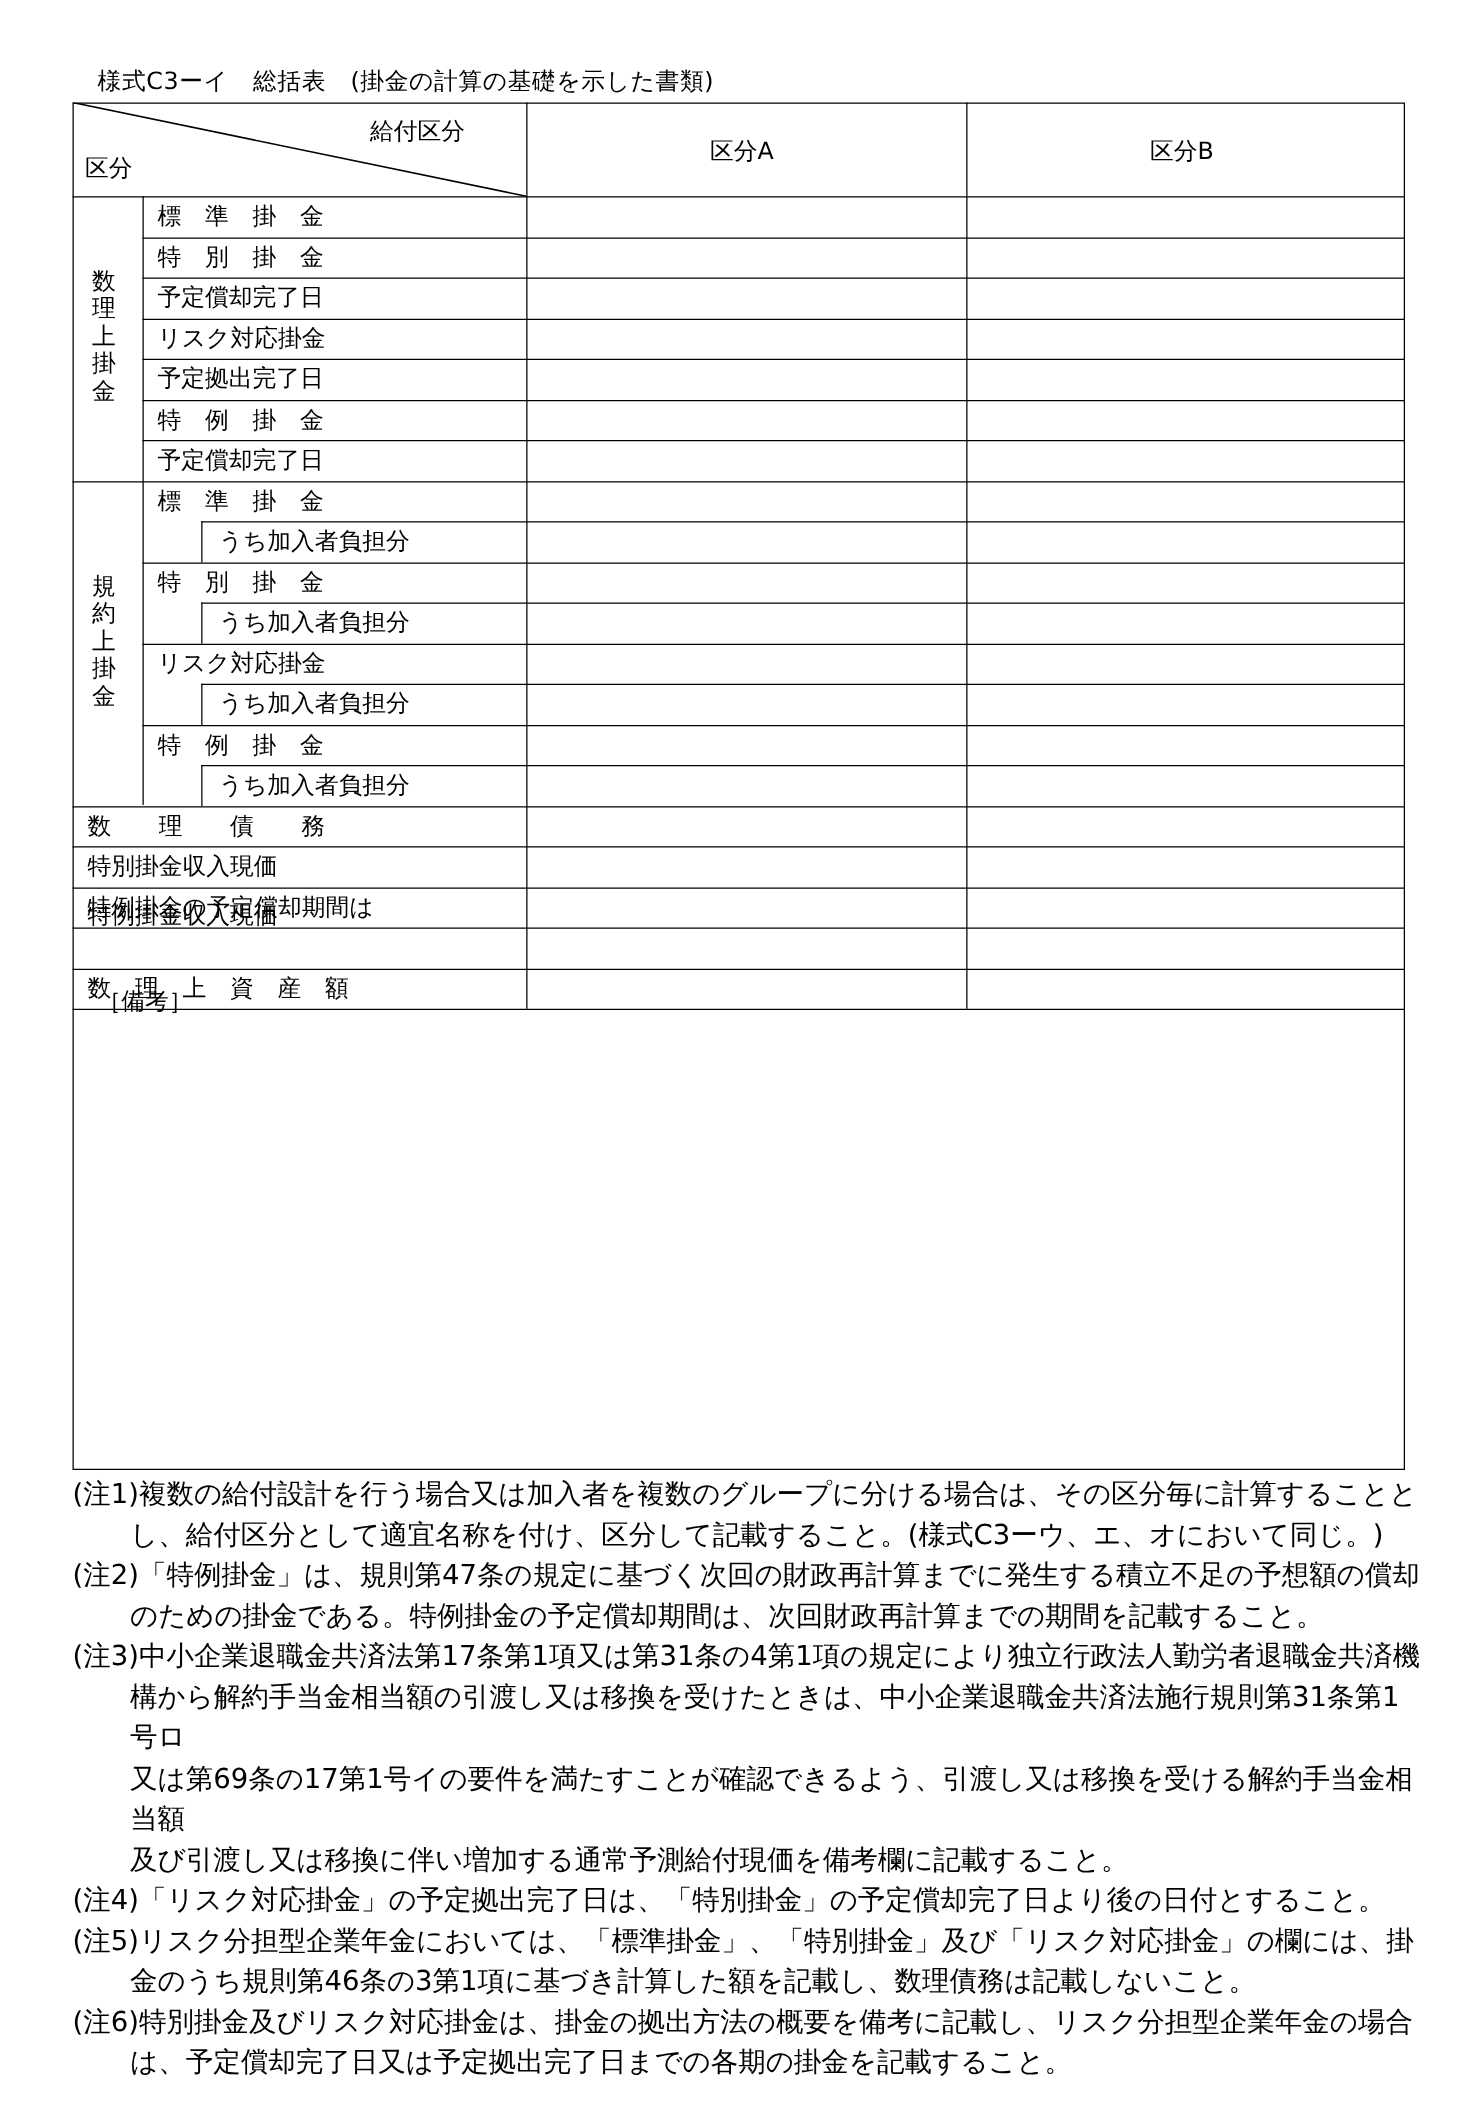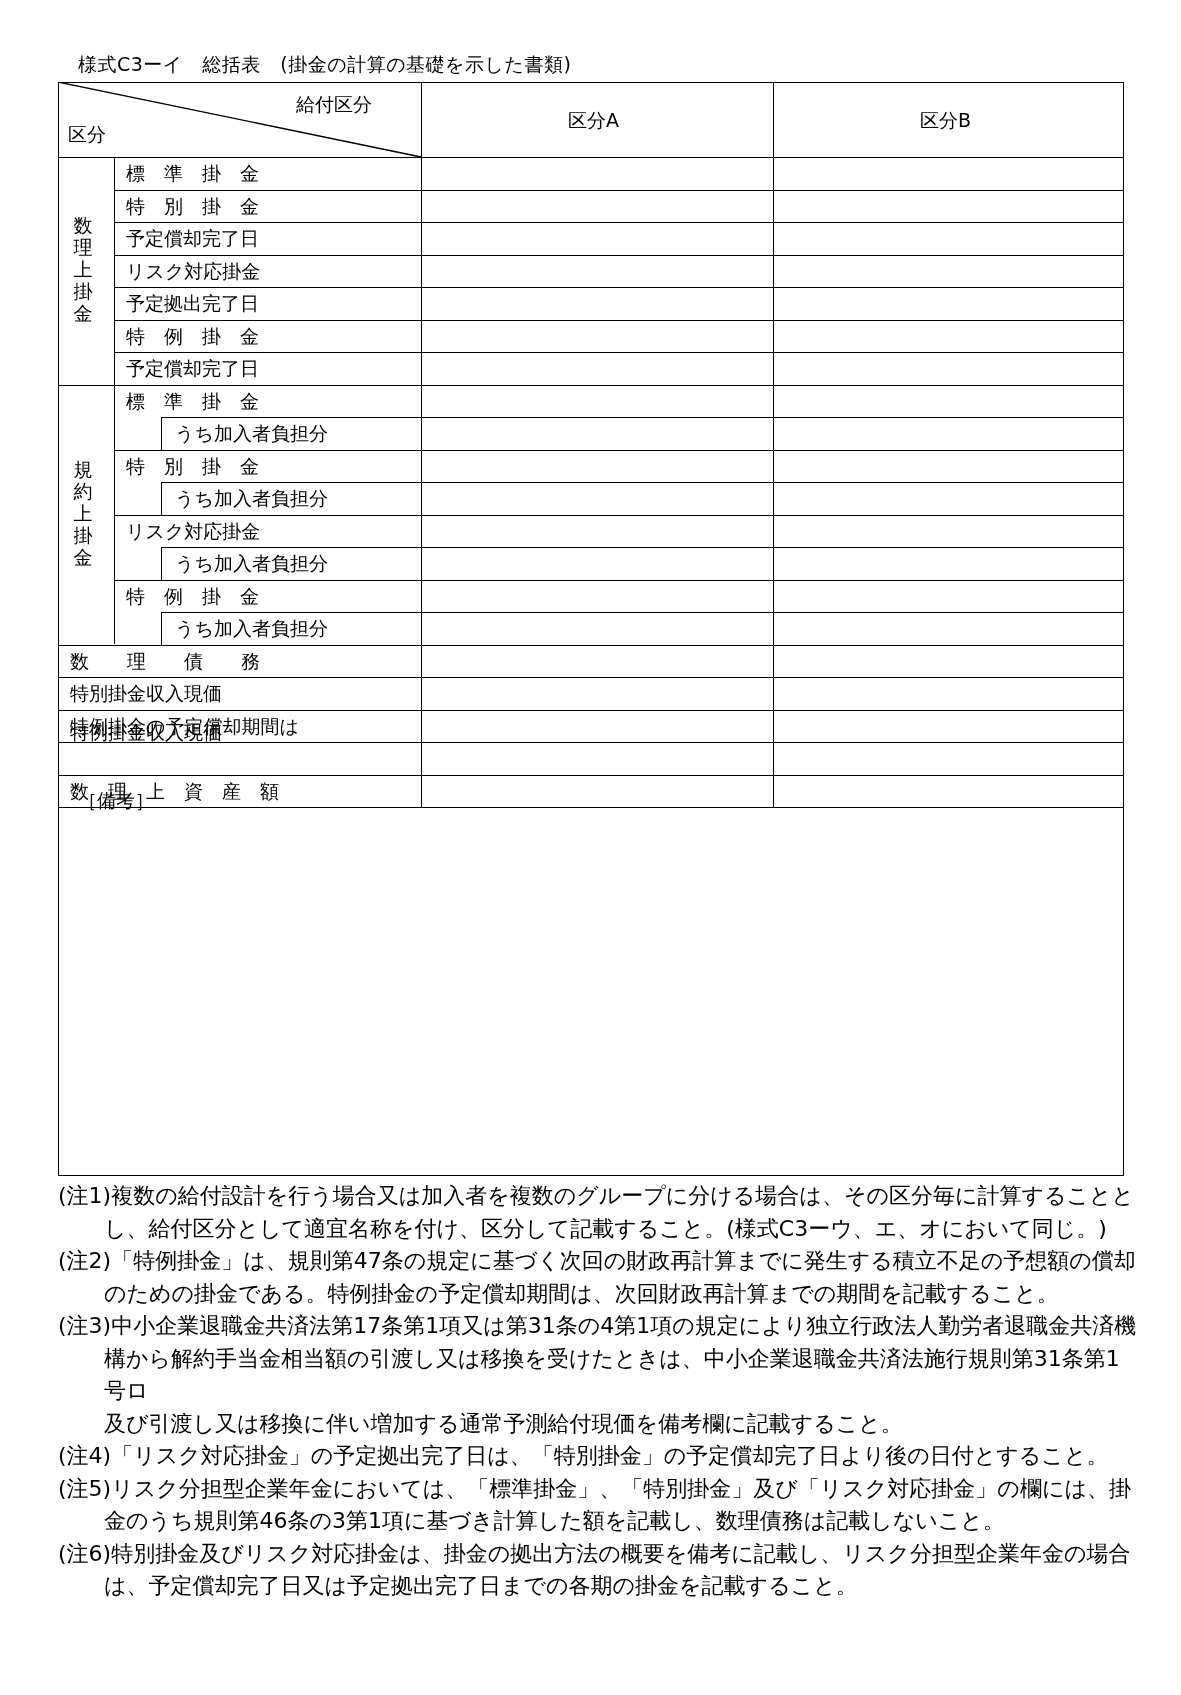--- a/index.html
+++ b/index.html
@@ -123,20 +123,21 @@
   </div>
   <div class="note-cont">のための掛金である。特例掛金の予定償却期間は、次回財政再計算までの期間を記載すること。</div>
 
   <div class="note">
     <span class="note-label">(注3)</span>
     <div class="note-body">
         <div>中小企業退職金共済法第17条第1項又は第31条の4第1項の規定により独立行政法人勤労者退職金共済機</div>
       </div>
   </div>
   <div class="note-cont">構から解約手当金相当額の引渡し又は移換を受けたときは、中小企業退職金共済法施行規則第31条第1号ロ</div>
+  <div class="note-cont">又は第69条の17第1号イの要件を満たすことが確認できるよう、引渡し又は移換を受ける解約手当金相当額</div>
   <div class="note-cont">及び引渡し又は移換に伴い増加する通常予測給付現価を備考欄に記載すること。</div>
 
   <div class="note">
     <span class="note-label">(注4)</span>
     <div class="note-body">
         <div>「リスク対応掛金」の予定拠出完了日は、「特別掛金」の予定償却完了日より後の日付とすること。</div>
       </div>
   </div>
 
   <div class="note">

